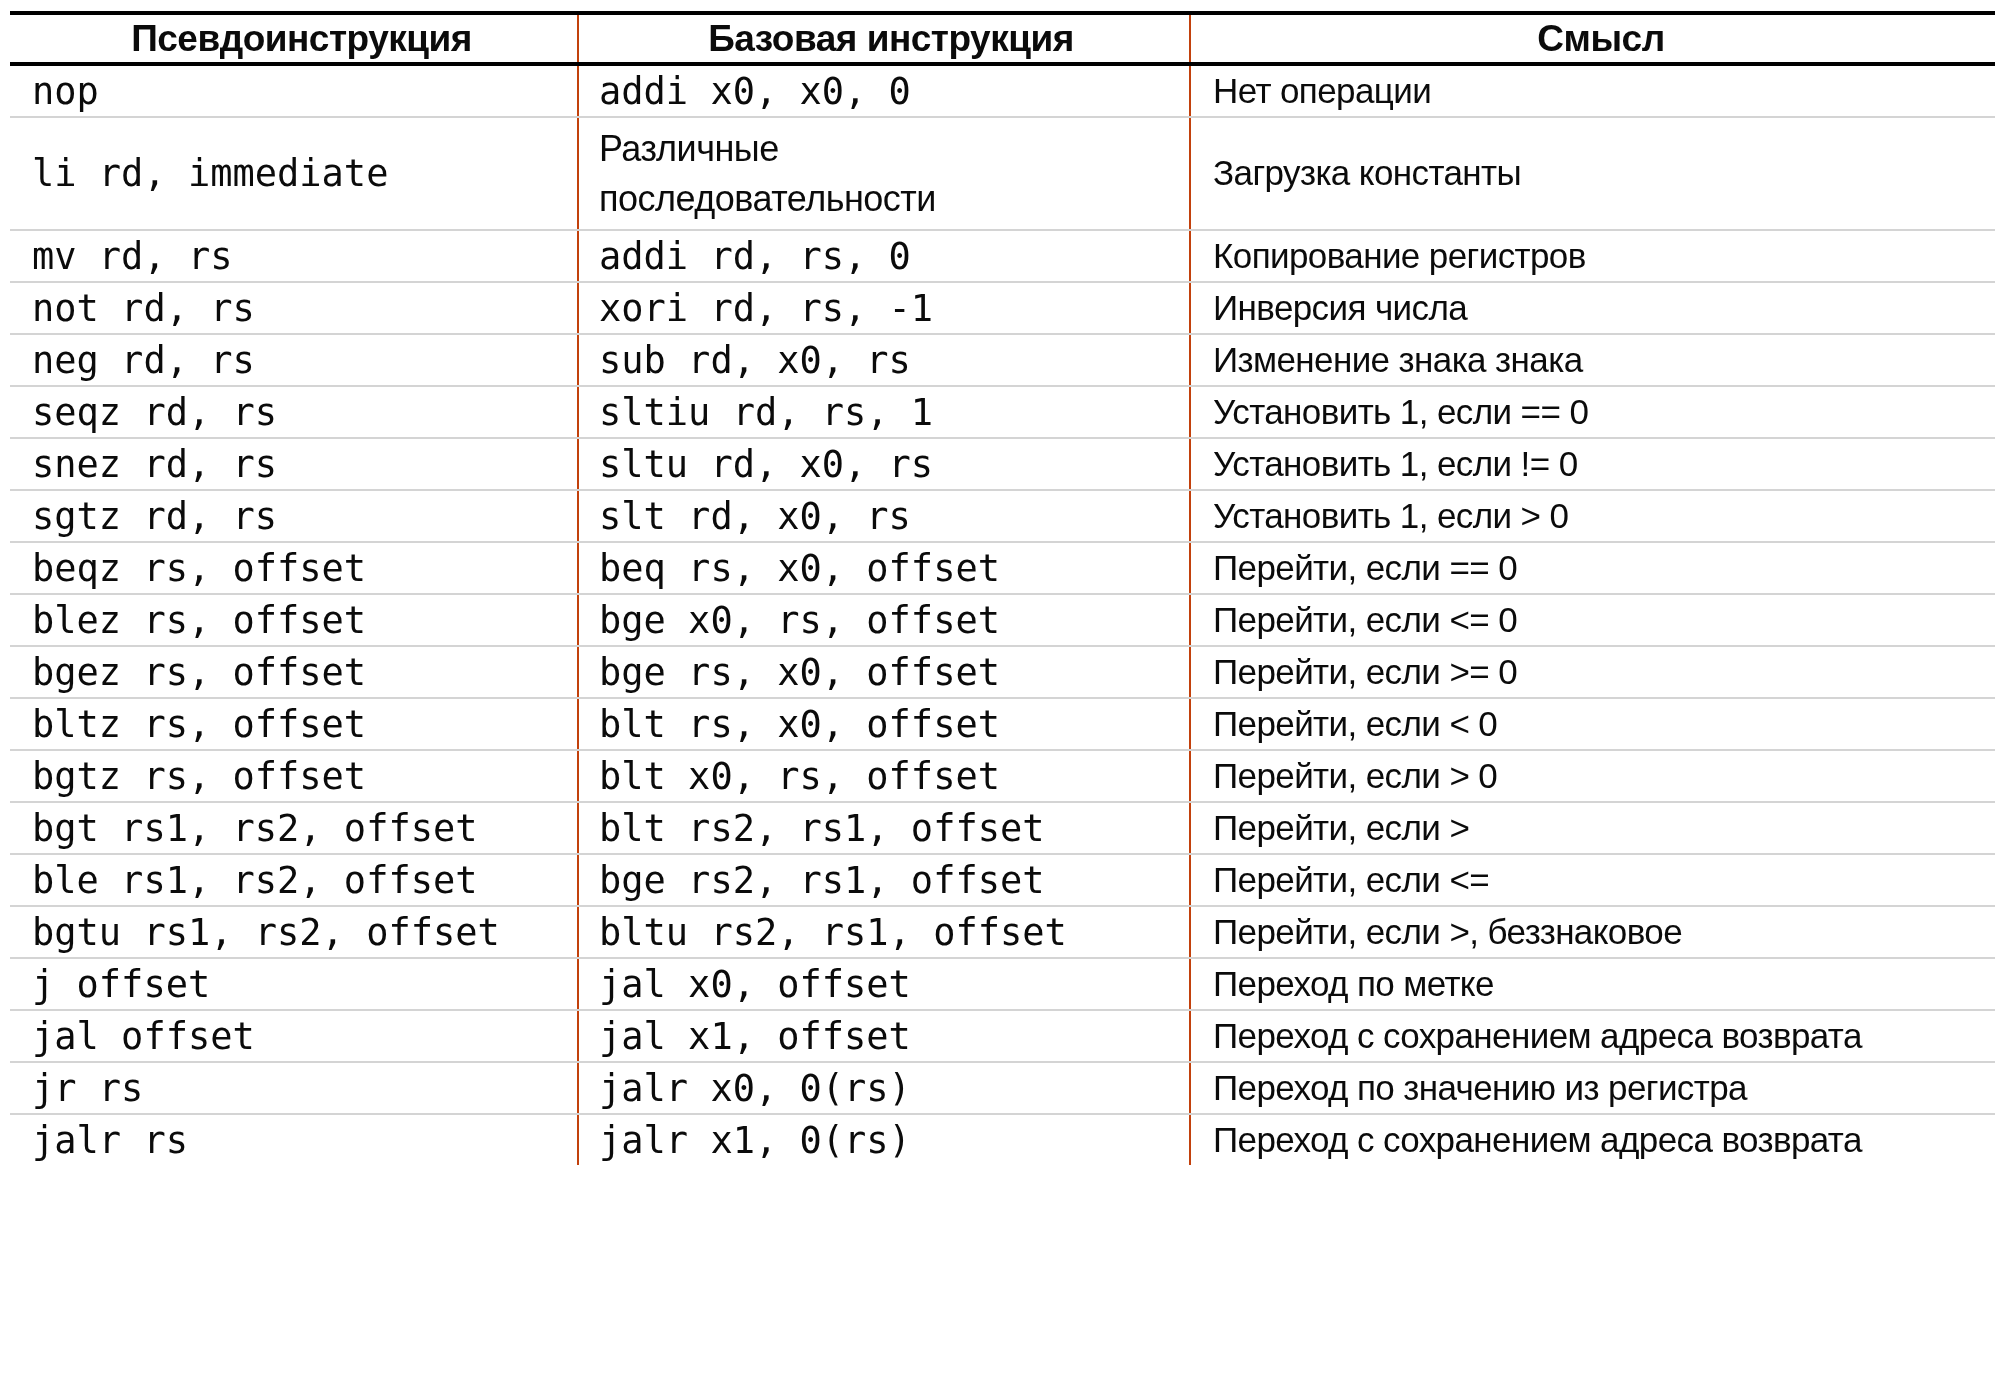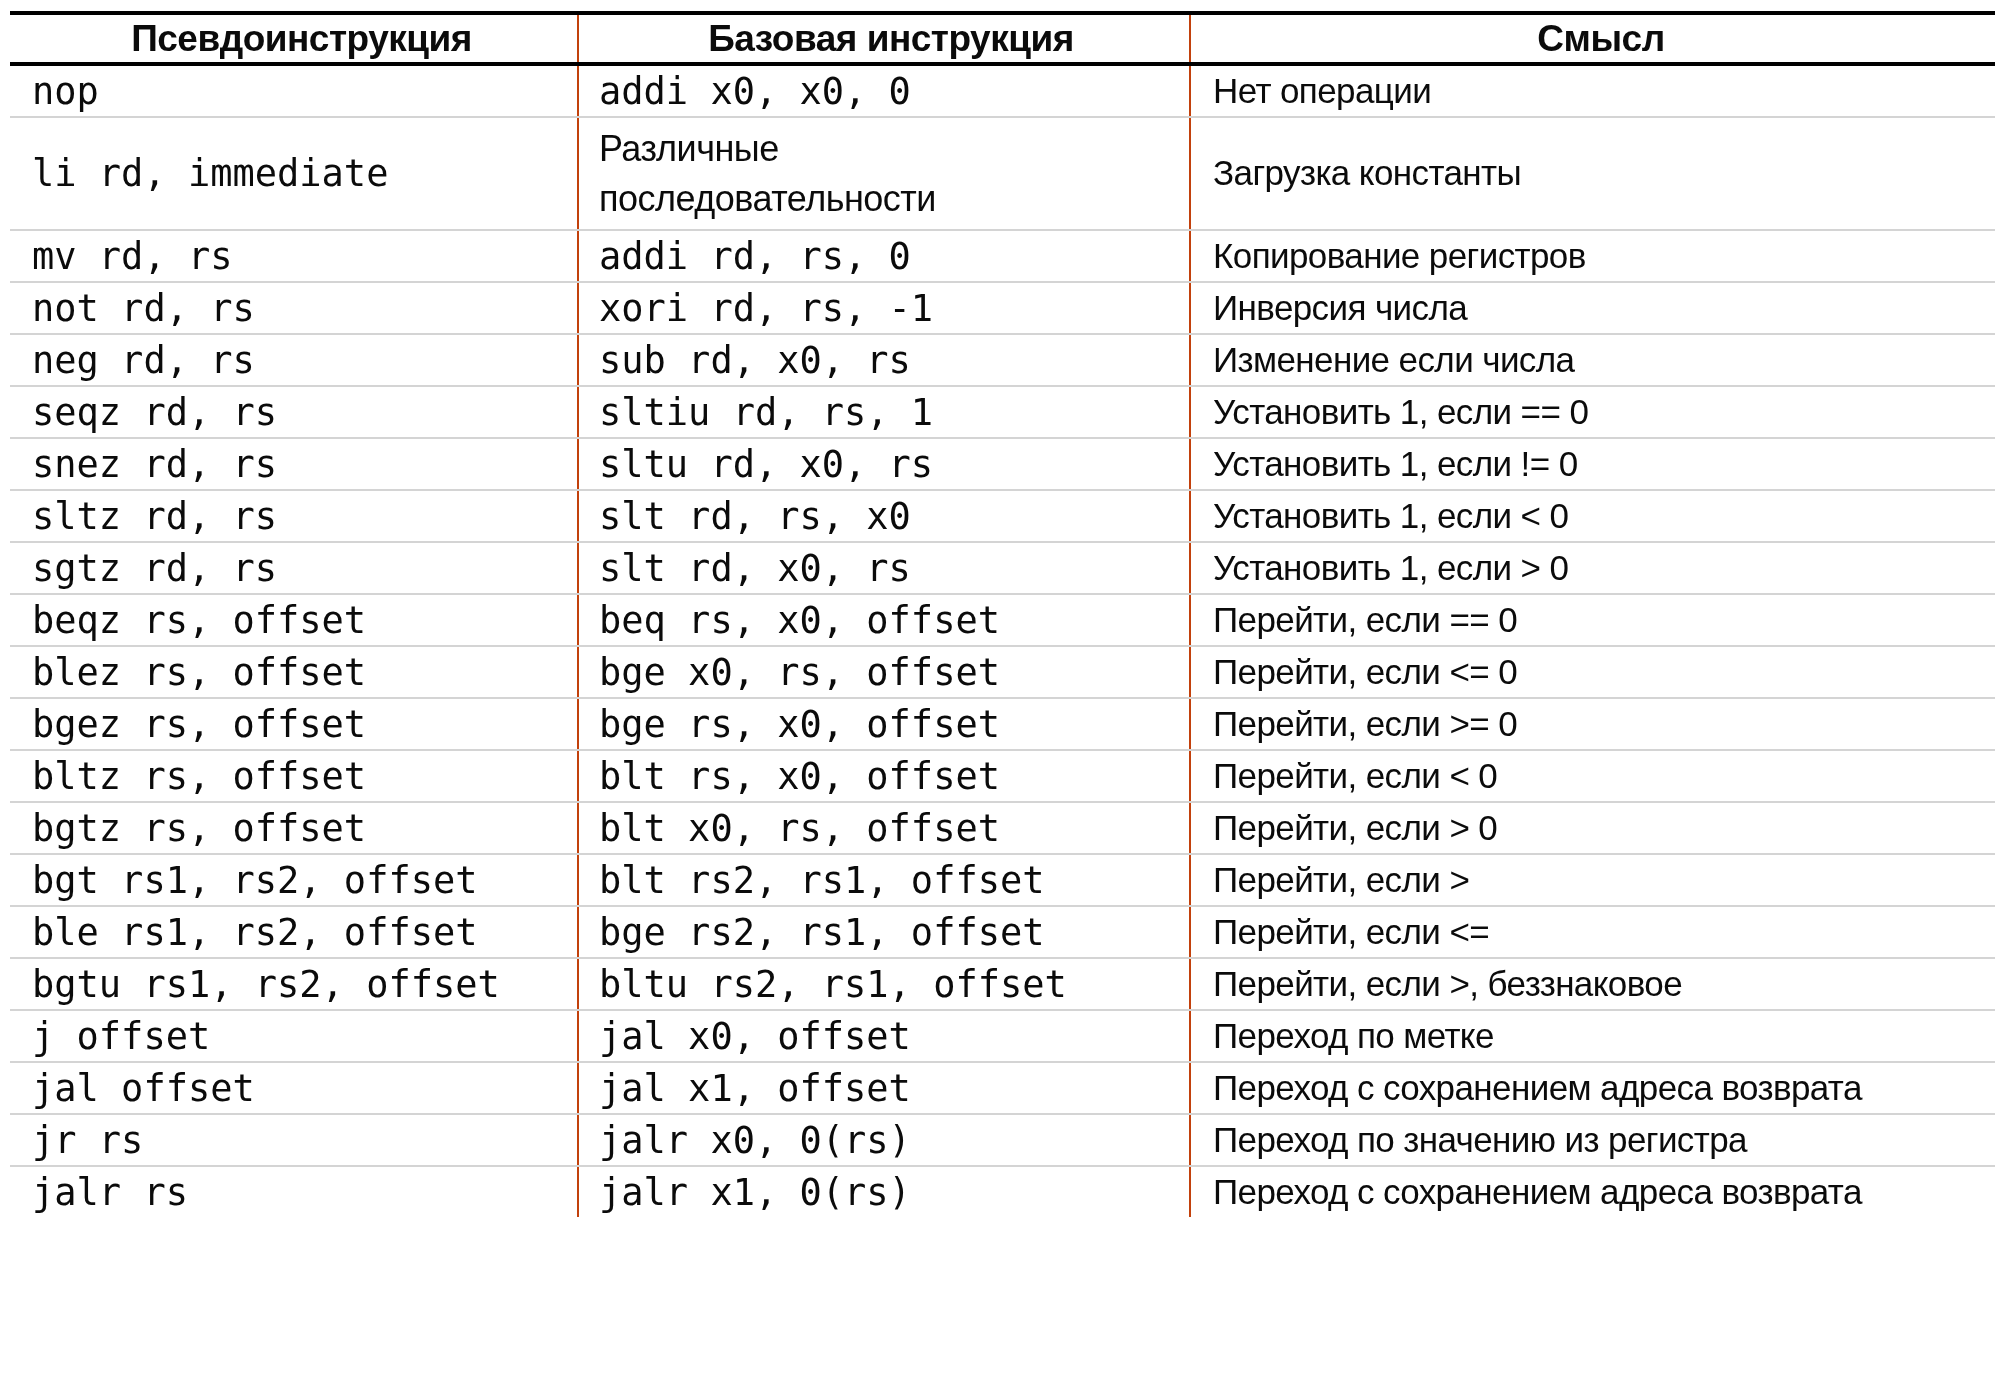--- a/index.html
+++ b/index.html
@@ -109,40 +109,35 @@
 
   <tr>
     <td class="mono">not rd, rs</td>
     <td class="mono">xori rd, rs, -1</td>
     <td class="meaning">Инверсия числа</td>
   </tr>
 
   <tr>
     <td class="mono">neg rd, rs</td>
     <td class="mono">sub rd, x0, rs</td>
-    <td class="meaning">Изменение если числа</td>
+    <td class="meaning">Изменение знака знака</td>
   </tr>
 
   <tr>
     <td class="mono">seqz rd, rs</td>
     <td class="mono">sltiu rd, rs, 1</td>
     <td class="meaning">Установить 1, если == 0</td>
   </tr>
 
   <tr>
     <td class="mono">snez rd, rs</td>
     <td class="mono">sltu rd, x0, rs</td>
     <td class="meaning">Установить 1, если != 0</td>
   </tr>
 
-  <tr>
-    <td class="mono">sltz rd, rs</td>
-    <td class="mono">slt rd, rs, x0</td>
-    <td class="meaning">Установить 1, если &lt; 0</td>
-  </tr>
 
   <tr>
     <td class="mono">sgtz rd, rs</td>
     <td class="mono">slt rd, x0, rs</td>
     <td class="meaning">Установить 1, если &gt; 0</td>
   </tr>
 
   <tr>
     <td class="mono">beqz rs, offset</td>
     <td class="mono">beq rs, x0, offset</td>

